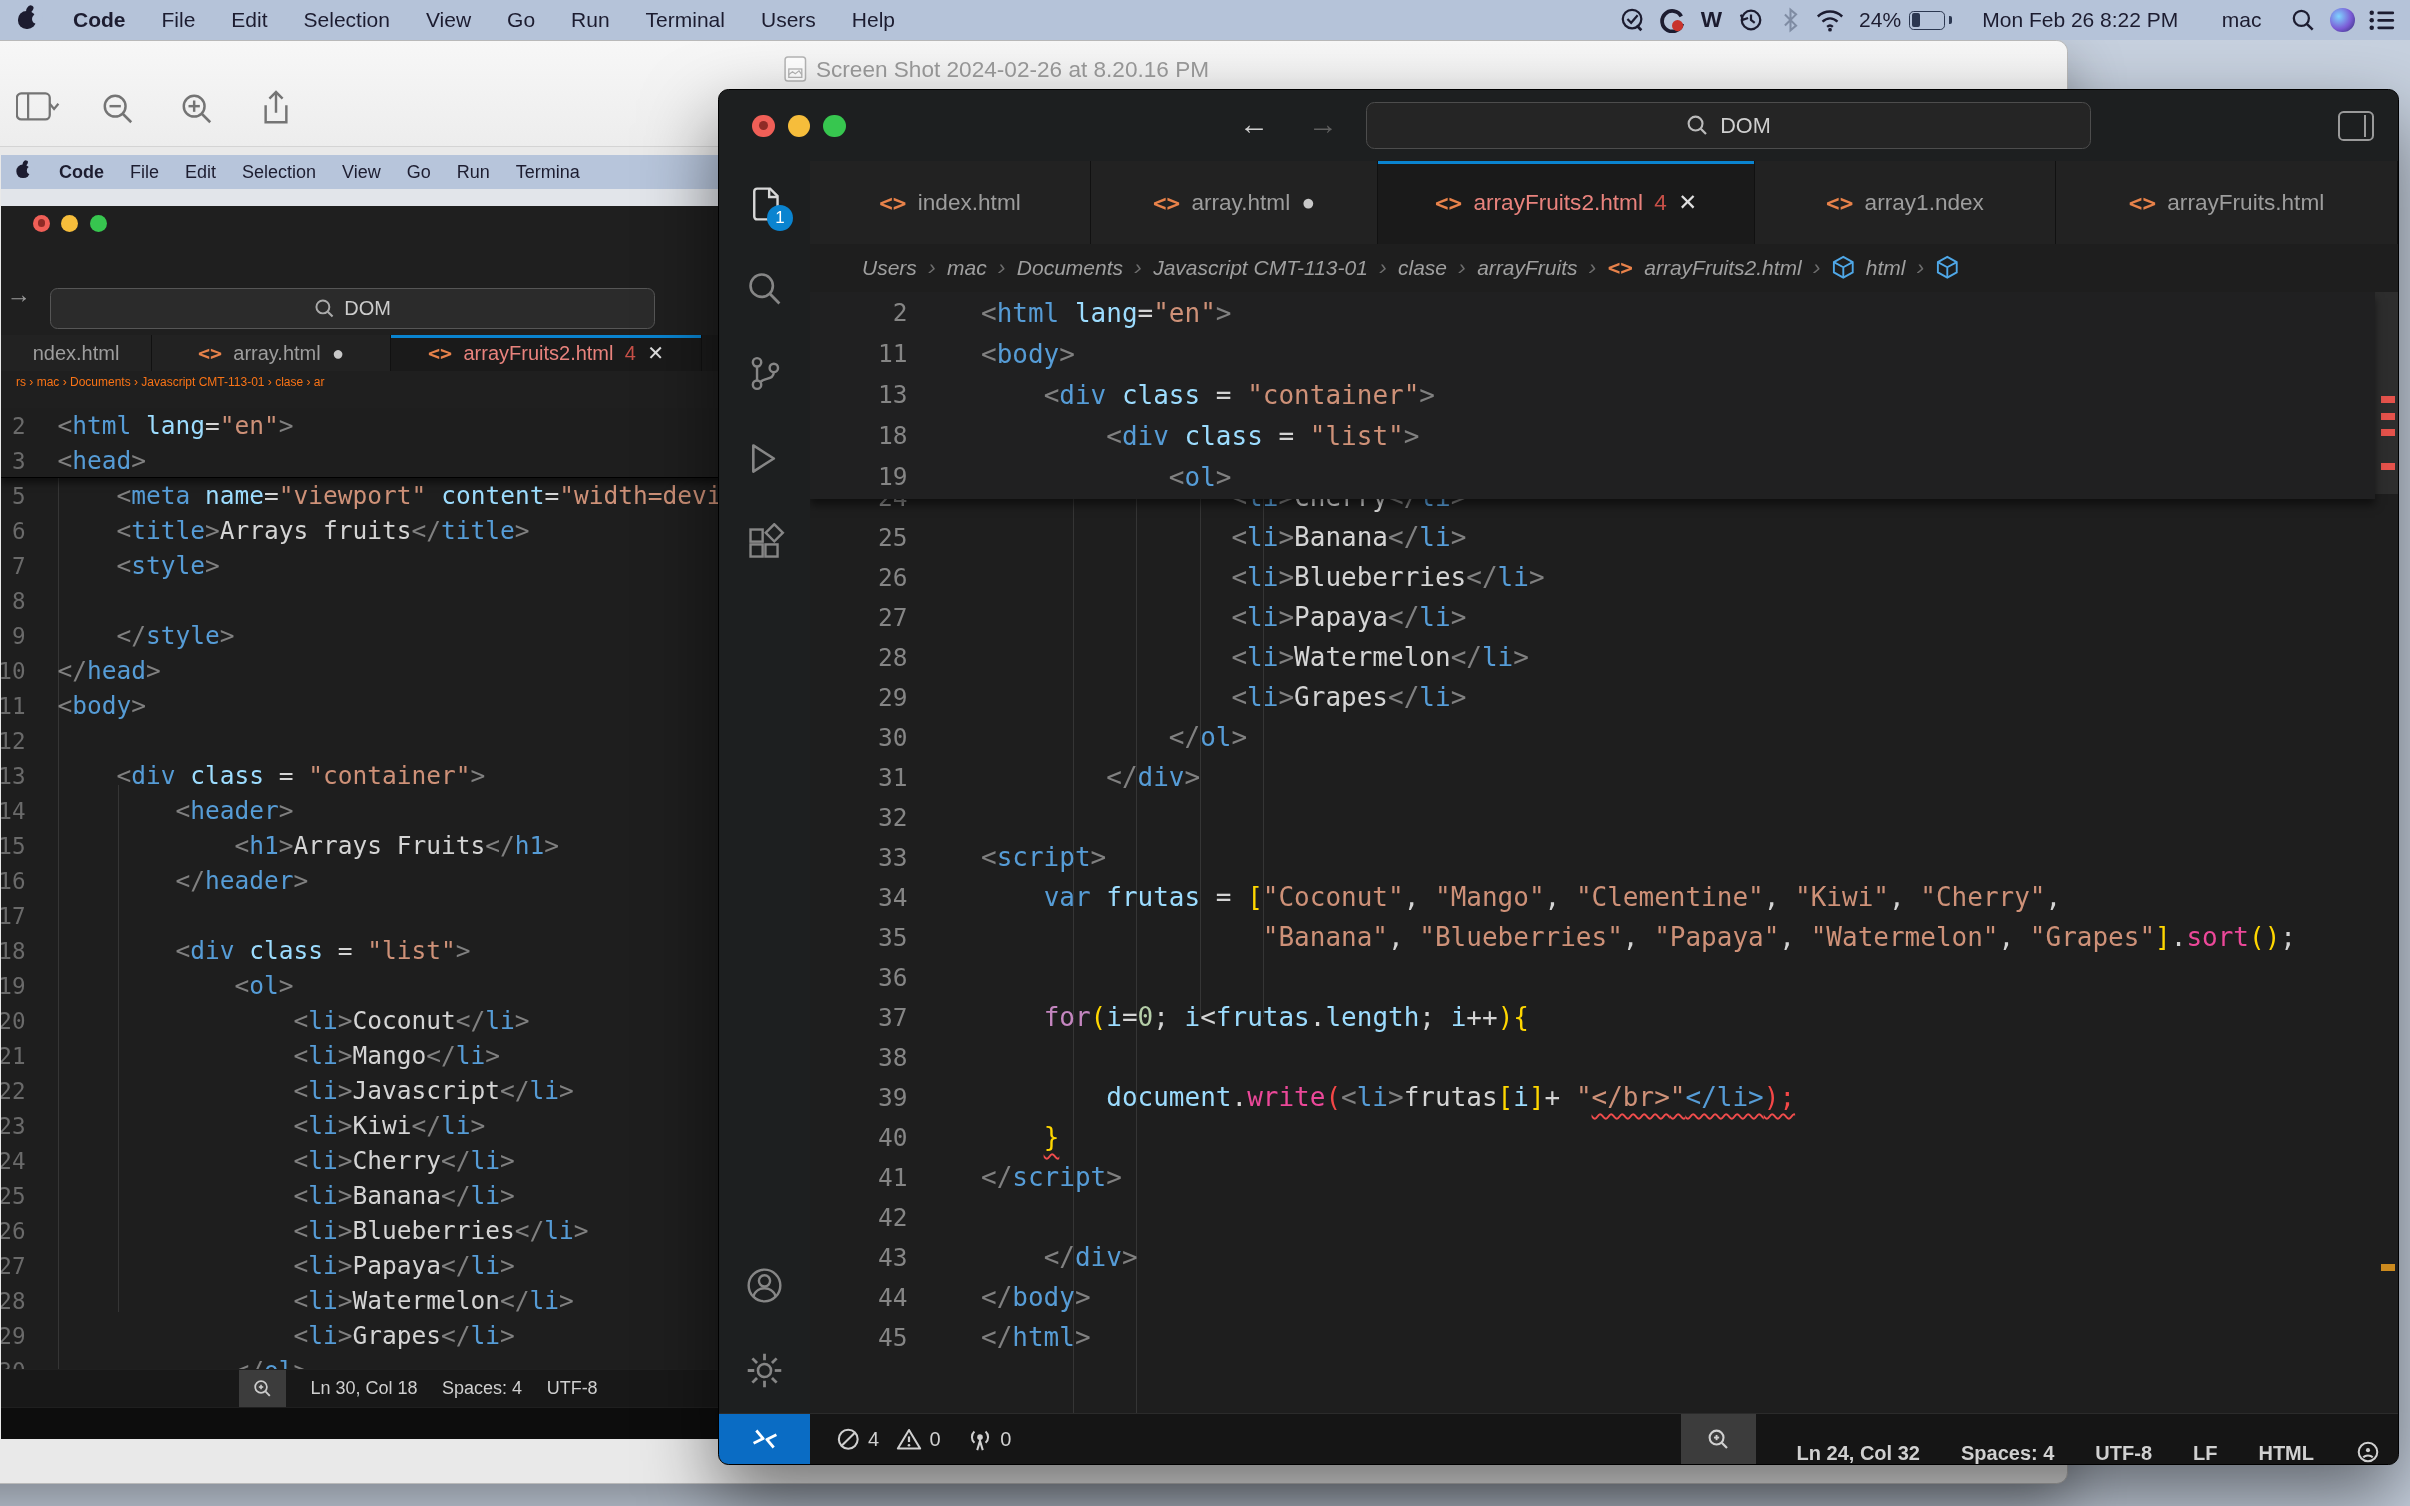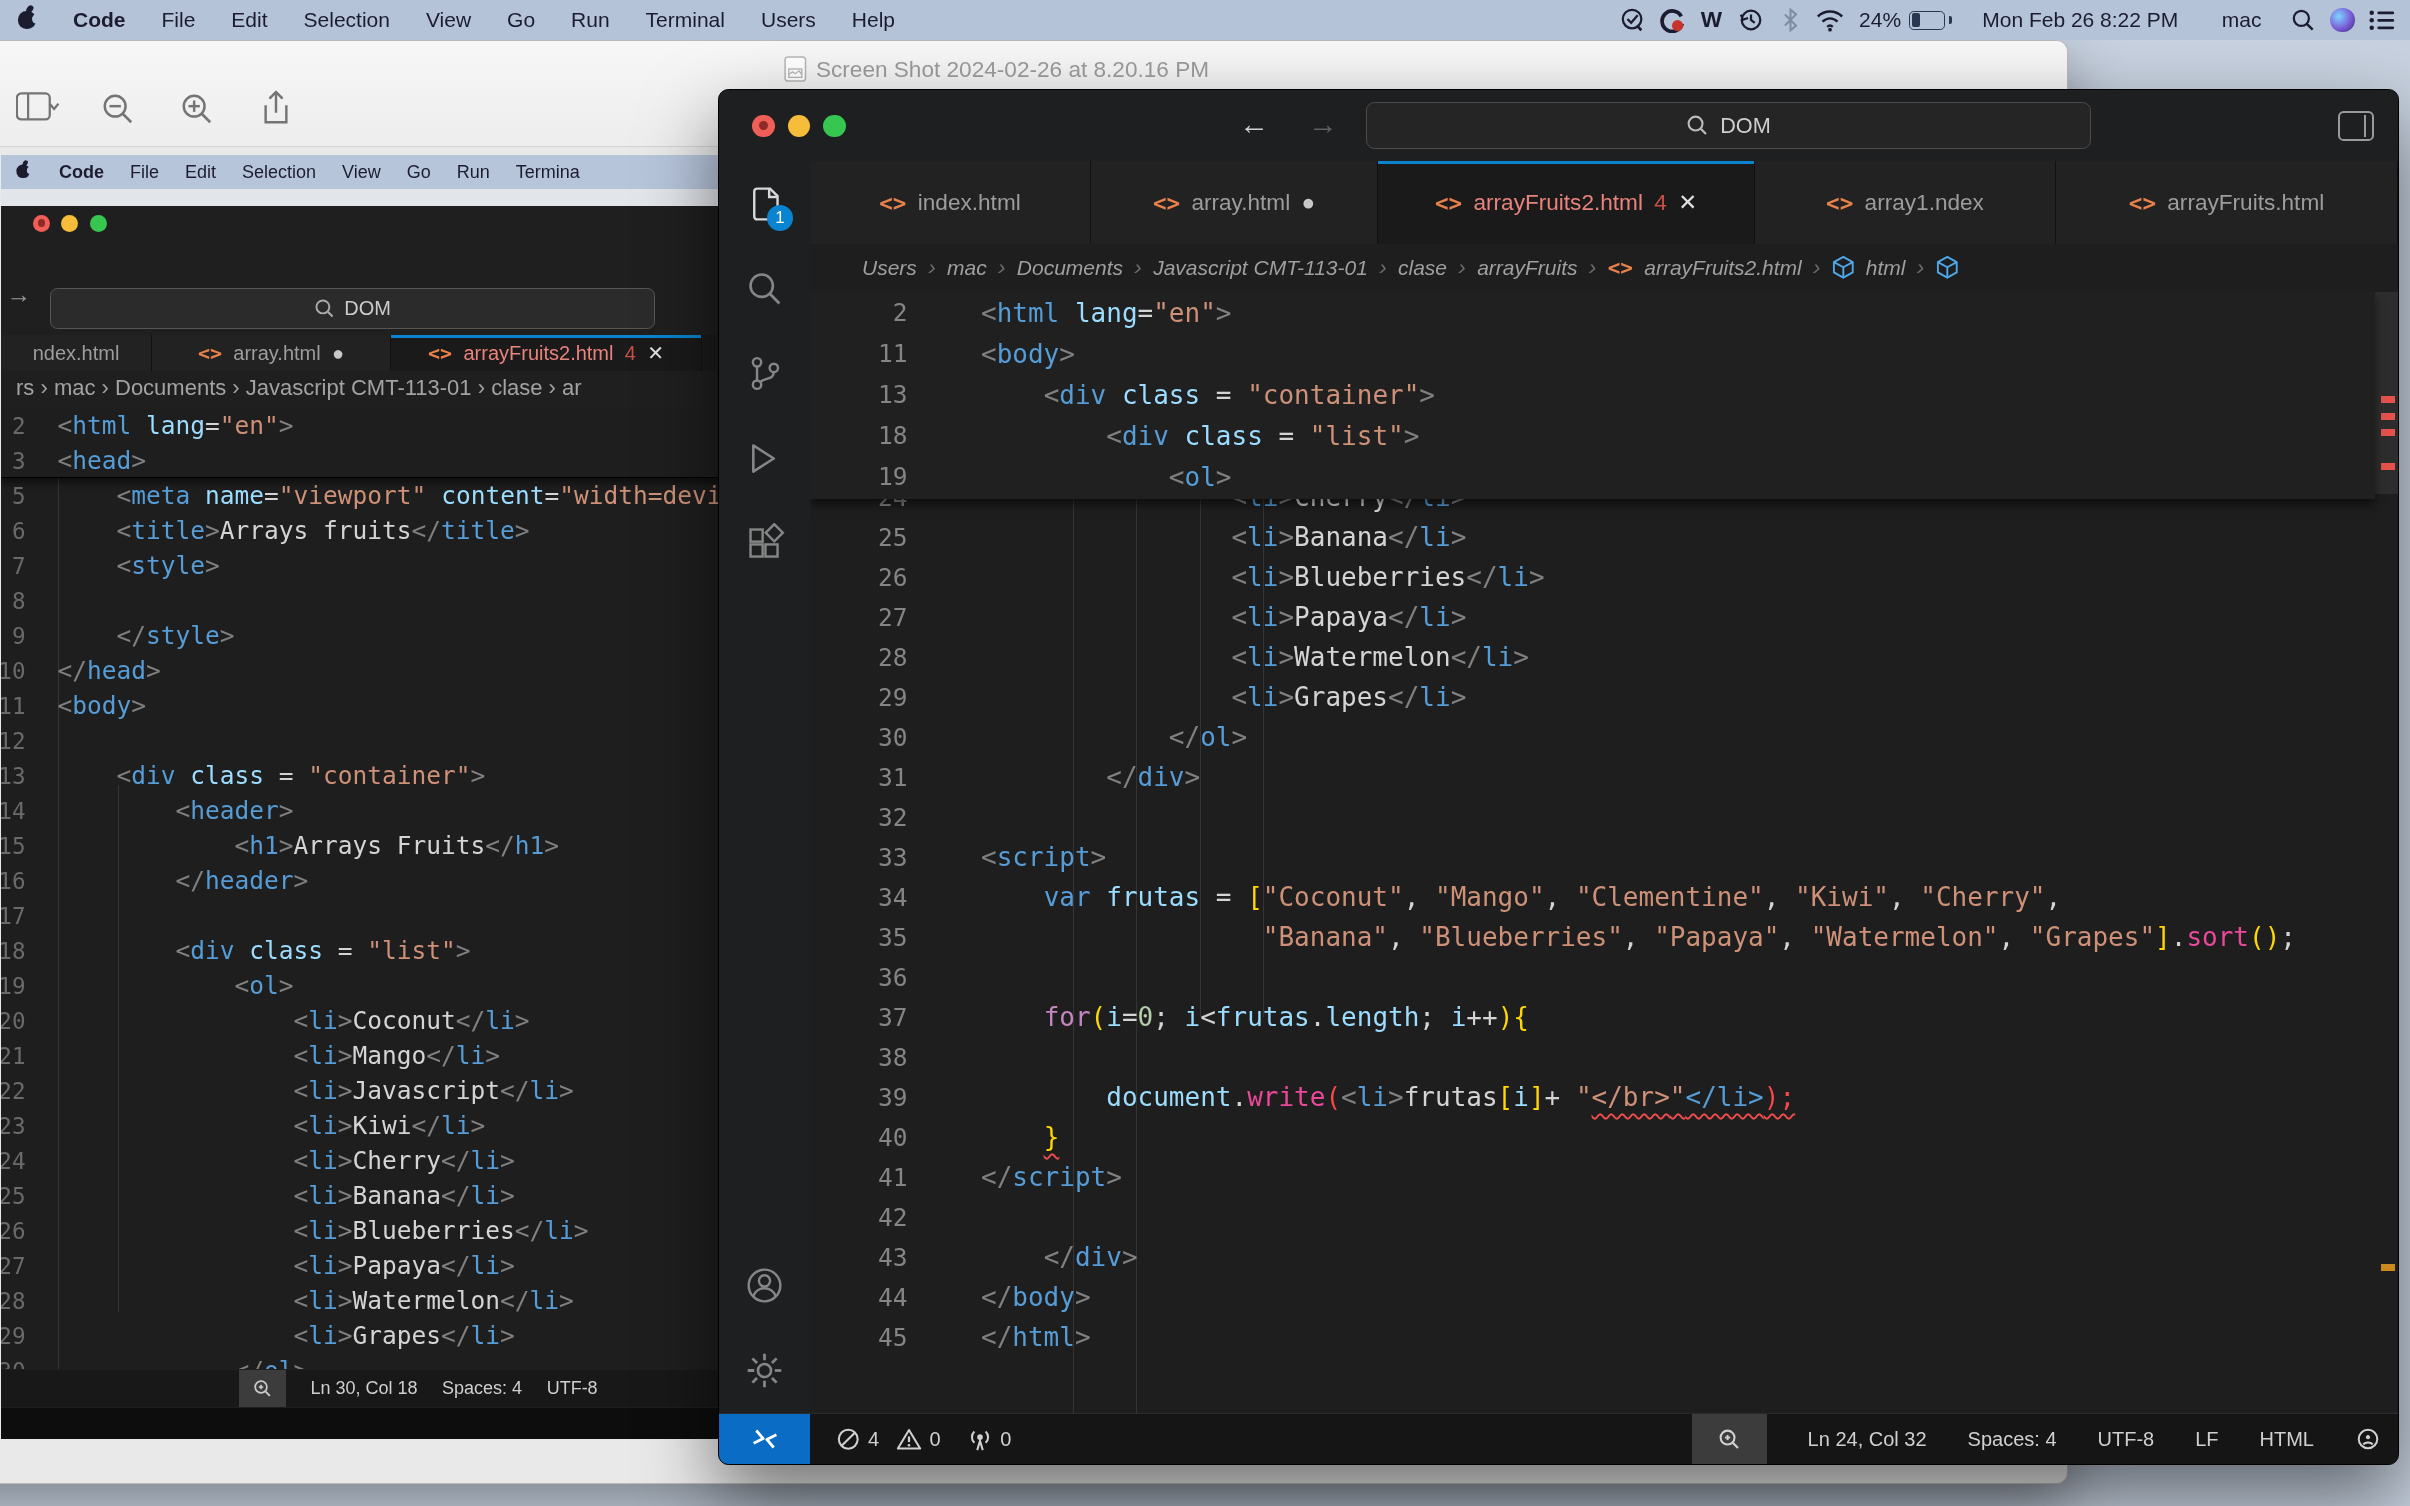--- a/index.html
+++ b/index.html
@@ -45,21 +45,21 @@
   .lt.r{background:#f05f57;position:relative;}
   .lt.r::after{content:"";position:absolute;left:4.7px;top:4.7px;width:7.5px;height:7.5px;border-radius:50%;background:#8f2b26;}
   .lt.y{background:#f6bd3b;}
   .lt.g{background:#37c64f;}
   #iwin .ilights{position:absolute;left:32px;top:8.5px;}
   #iwin .iarrow{position:absolute;left:5.6px;top:75px;color:#9a9a9a;font-size:24.5px;}
   #iwin .isearch{position:absolute;left:49px;top:82px;width:605px;height:41px;background:#2b2b2b;
     border:0.9px solid #565656;border-radius:7.5px;display:flex;align-items:center;justify-content:center;
     color:#cccccc;font-size:20px;gap:9.4px;}
   #iwin .itabs{position:absolute;left:0;top:129px;right:0;height:36px;display:flex;background:#1b1b1b;font-size:20px;}
-  #iwin .ibread{position:absolute;left:15px;top:169px;color:#a3a3a3;font-size:22px;white-space:nowrap;}
+  #iwin .ibread{position:absolute;left:15px;top:169px;color:#f97316;font-size:12px;white-space:nowrap;}
   #icode{position:absolute;left:0;top:202px;right:0;height:961px;overflow:hidden;background:#1e1e1e;}
   #isticky{position:absolute;left:0;top:0;right:0;height:70px;background:#1e1e1e;z-index:3;
     box-shadow:0 4.7px 6.6px rgba(0,0,0,.5);border-bottom:0.9px solid #000;}
   #irows{position:absolute;left:0;top:70px;right:0;z-index:1;}
   #istatus{position:absolute;left:0;top:1164px;right:0;height:37px;background:#181818;color:#cfcfcf;
     font-size:18px;display:flex;align-items:center;}
   #istatus .magbox{margin-left:238px;width:47px;height:37px;background:#3c3c3c;display:flex;align-items:center;justify-content:center;}
   #istatus .sitem{margin-left:24.5px;white-space:nowrap;}
 
   
@@ -128,21 +128,21 @@
   #icode .crow{height:35px;}
   #icode .crow .ln{width:24.5px;padding-right:0;direction:rtl;overflow:hidden;font-size:22.6px;color:#6a6a6a;}
   #icode .crow pre{margin-left:32px;font-size:24.5px;}
 
   
   #statusbar{position:absolute;left:0;bottom:0;right:0;height:51px;background:#151515;border-top:0.9px solid #2b2b2b;
     display:flex;align-items:center;color:#d0d0d0;font-size:20px;}
   #remote{width:91px;height:51px;background:#0a6cc4;display:flex;align-items:center;justify-content:center;
     color:#fff;flex:none;}
   .sgroup{display:flex;align-items:center;gap:7.5px;margin-left:26px;white-space:nowrap;}
-  #statusbar .rhs{margin-left:auto;display:flex;align-items:center;}
+  #statusbar .rhs{margin-left:auto;display:flex;align-items:flex-end;font-weight:bold;}
   #zoombox{width:75px;height:51px;background:#3c3c3c;display:flex;align-items:center;justify-content:center;}
   #statusbar .rit{margin-left:41px;white-space:nowrap;}
   #statusbar .rit:last-of-type{margin-right:19px;}
   svg{display:block;}
 </style>
 </head>
 <body>
 
 <div id="menubar">
   <span class="mi"><span class="applelogo"><span class="b"></span><span class="bite"></span><span class="leaf"></span></span></span>

